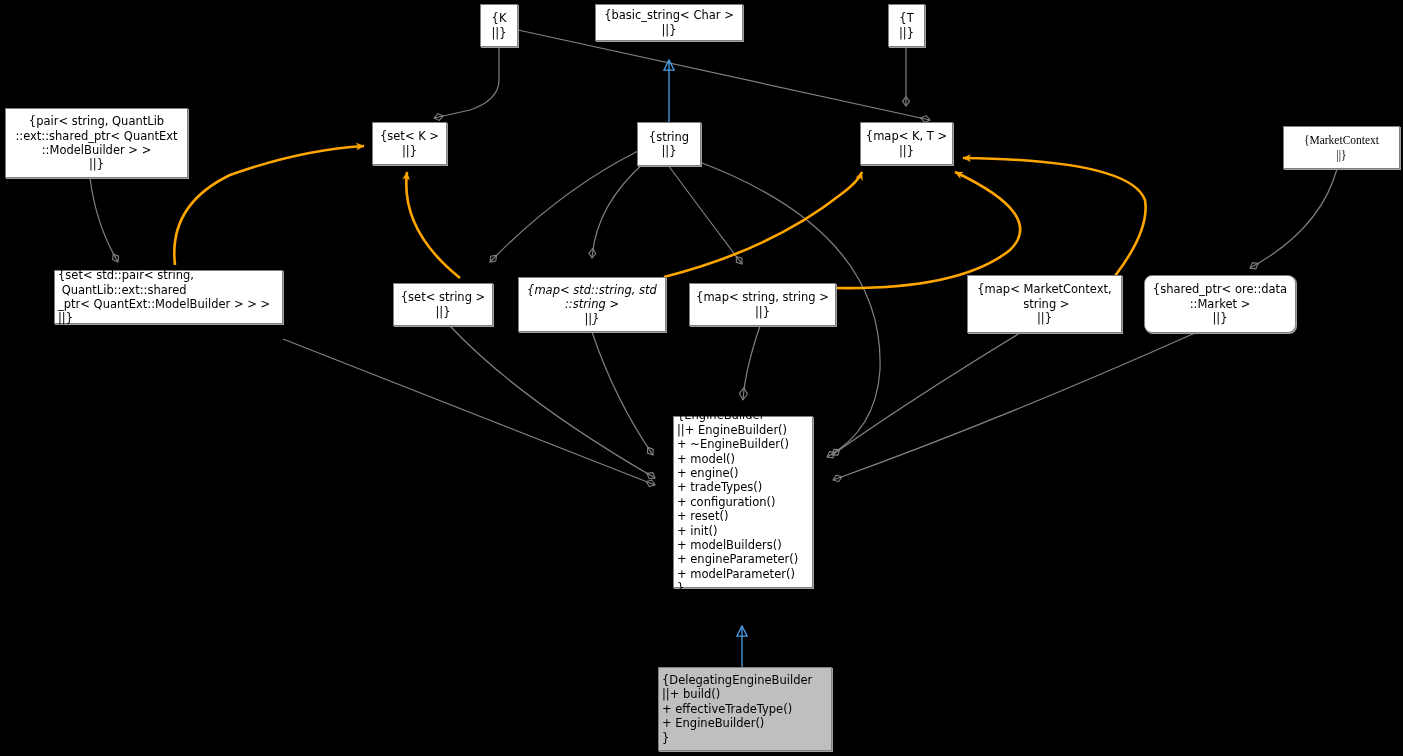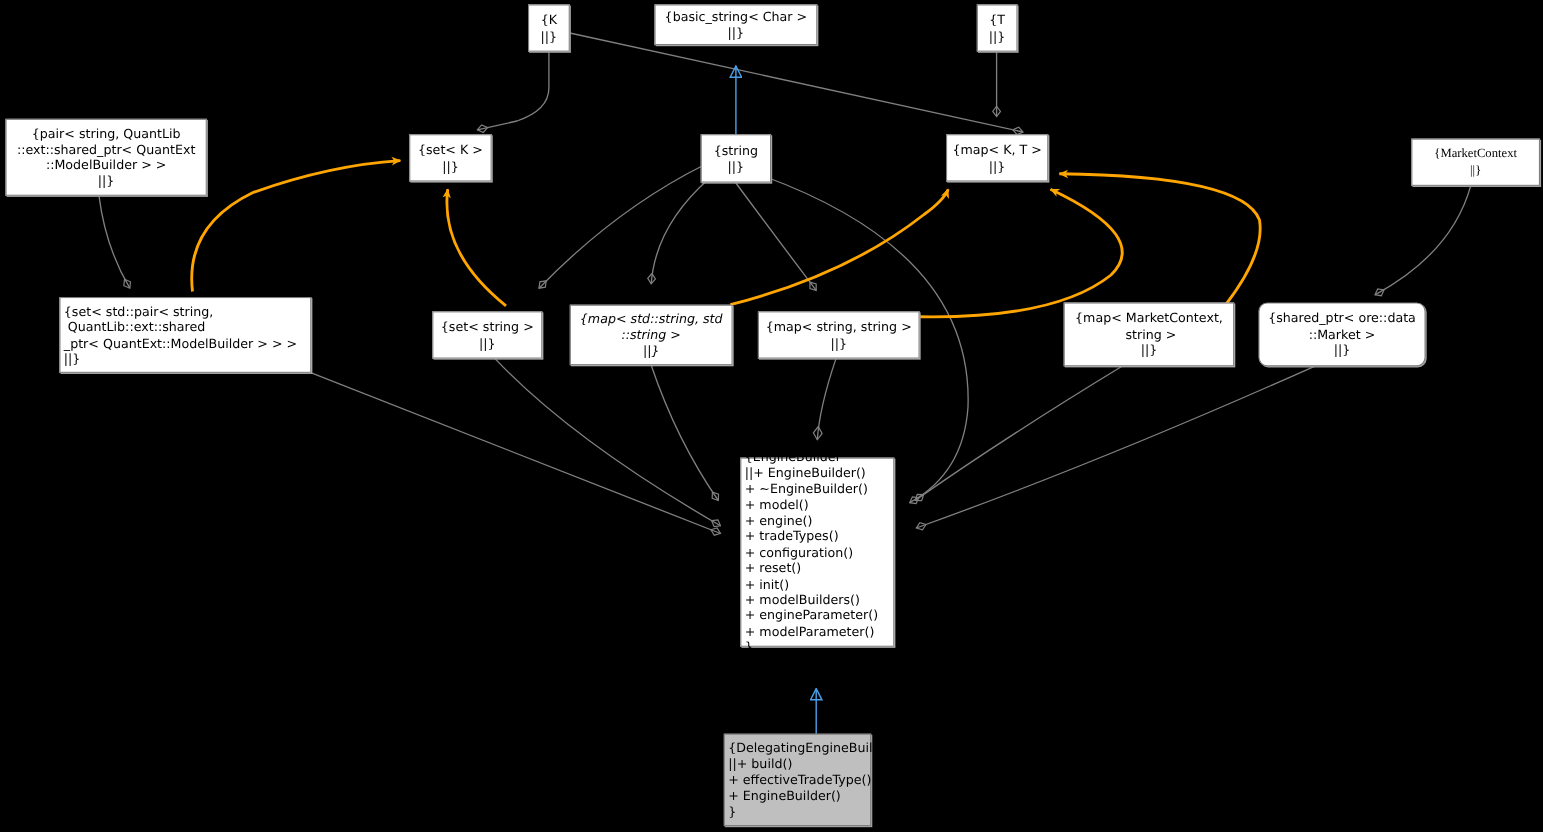--- a/index.html
+++ b/index.html
@@ -140,21 +140,21 @@
 ::ModelBuilder &gt; &gt;
 ||}</span></div>
       <div class="node" style="left: 372px; top: 122px; width: 75px; height: 43px;"><span class="nlines">{set&lt; K &gt;
 ||}</span></div>
       <div class="node" style="left: 637px; top: 122px; width: 64px; height: 44px;"><span class="nlines">{string
 ||}</span></div>
       <div class="node" style="left: 860px; top: 122px; width: 93px; height: 43px;"><span class="nlines">{map&lt; K, T &gt;
 ||}</span></div>
       <div class="node" style="left: 1283px; top: 126px; width: 117px; height: 43px; font-family: Liberation Serif, serif;"><span class="nlines">{MarketContext
 ||}</span></div>
-      <div class="node leftalign" style="left: 54px; top: 270px; width: 229px; height: 69px;"><span class="nlines">{set&lt; std::pair&lt; string,
+      <div class="node leftalign" style="left: 54px; top: 270px; width: 229px; height: 54px;"><span class="nlines">{set&lt; std::pair&lt; string,
  QuantLib::ext::shared
 _ptr&lt; QuantExt::ModelBuilder &gt; &gt; &gt;
 ||}</span></div>
       <div class="node" style="left: 393px; top: 283px; width: 100px; height: 43px;"><span class="nlines">{set&lt; string &gt;
 ||}</span></div>
       <div class="node" style="left: 518px; top: 277px; width: 148px; height: 55px; font-style: italic;"><span class="nlines">{map&lt; std::string, std
 ::string &gt;
 ||}</span></div>
       <div class="node" style="left: 689px; top: 283px; width: 147px; height: 43px;"><span class="nlines">{map&lt; string, string &gt;
 ||}</span></div>
@@ -170,19 +170,19 @@
 + model()
 + engine()
 + tradeTypes()
 + configuration()
 + reset()
 + init()
 + modelBuilders()
 + engineParameter()
 + modelParameter()
 }</span></div>
-      <div class="node filled leftalign" style="left: 658px; top: 667px; width: 134px; height: 84px;"><span class="nlines">{DelegatingEngineBuilder
+      <div class="node filled leftalign" style="left: 658px; top: 667px; width: 174px; height: 84px;"><span class="nlines">{DelegatingEngineBuilder
 ||+ build()
 + effectiveTradeType()
 + EngineBuilder()
 }</span></div>
     </div>
 </div>
 
 </body></html>

